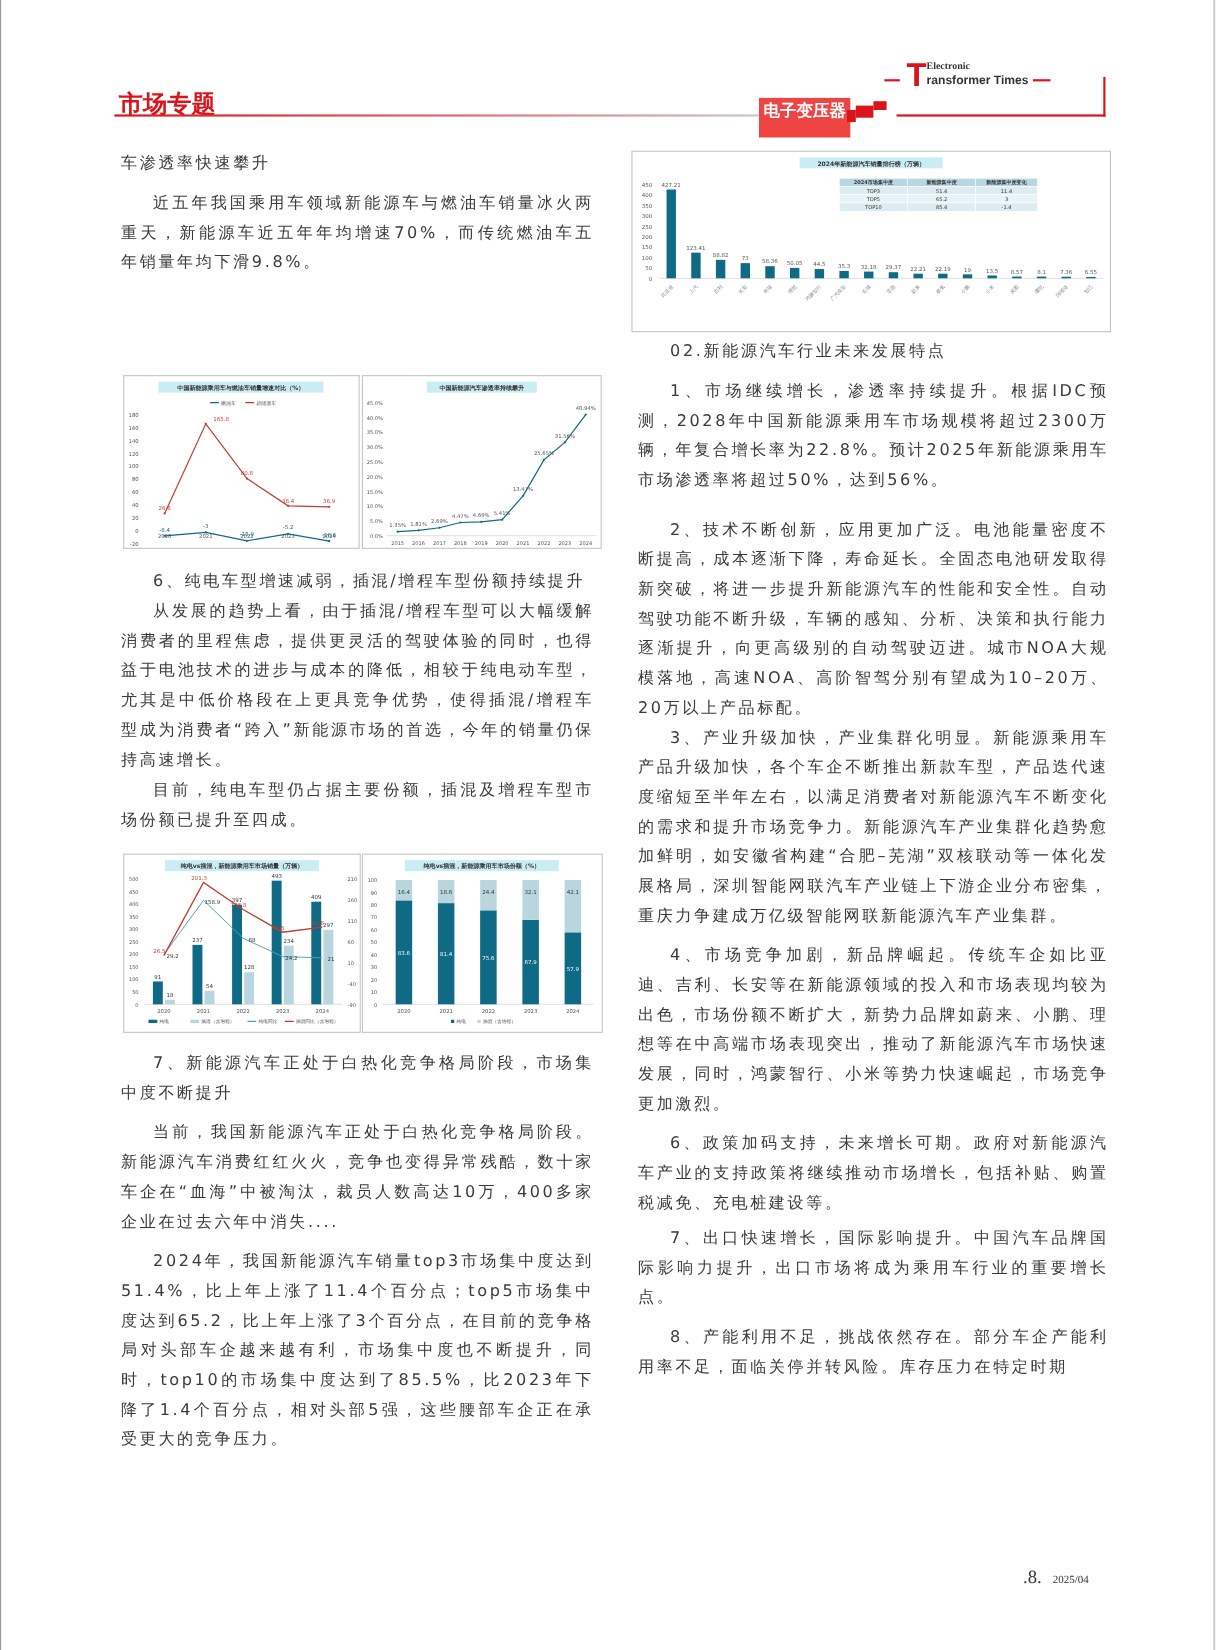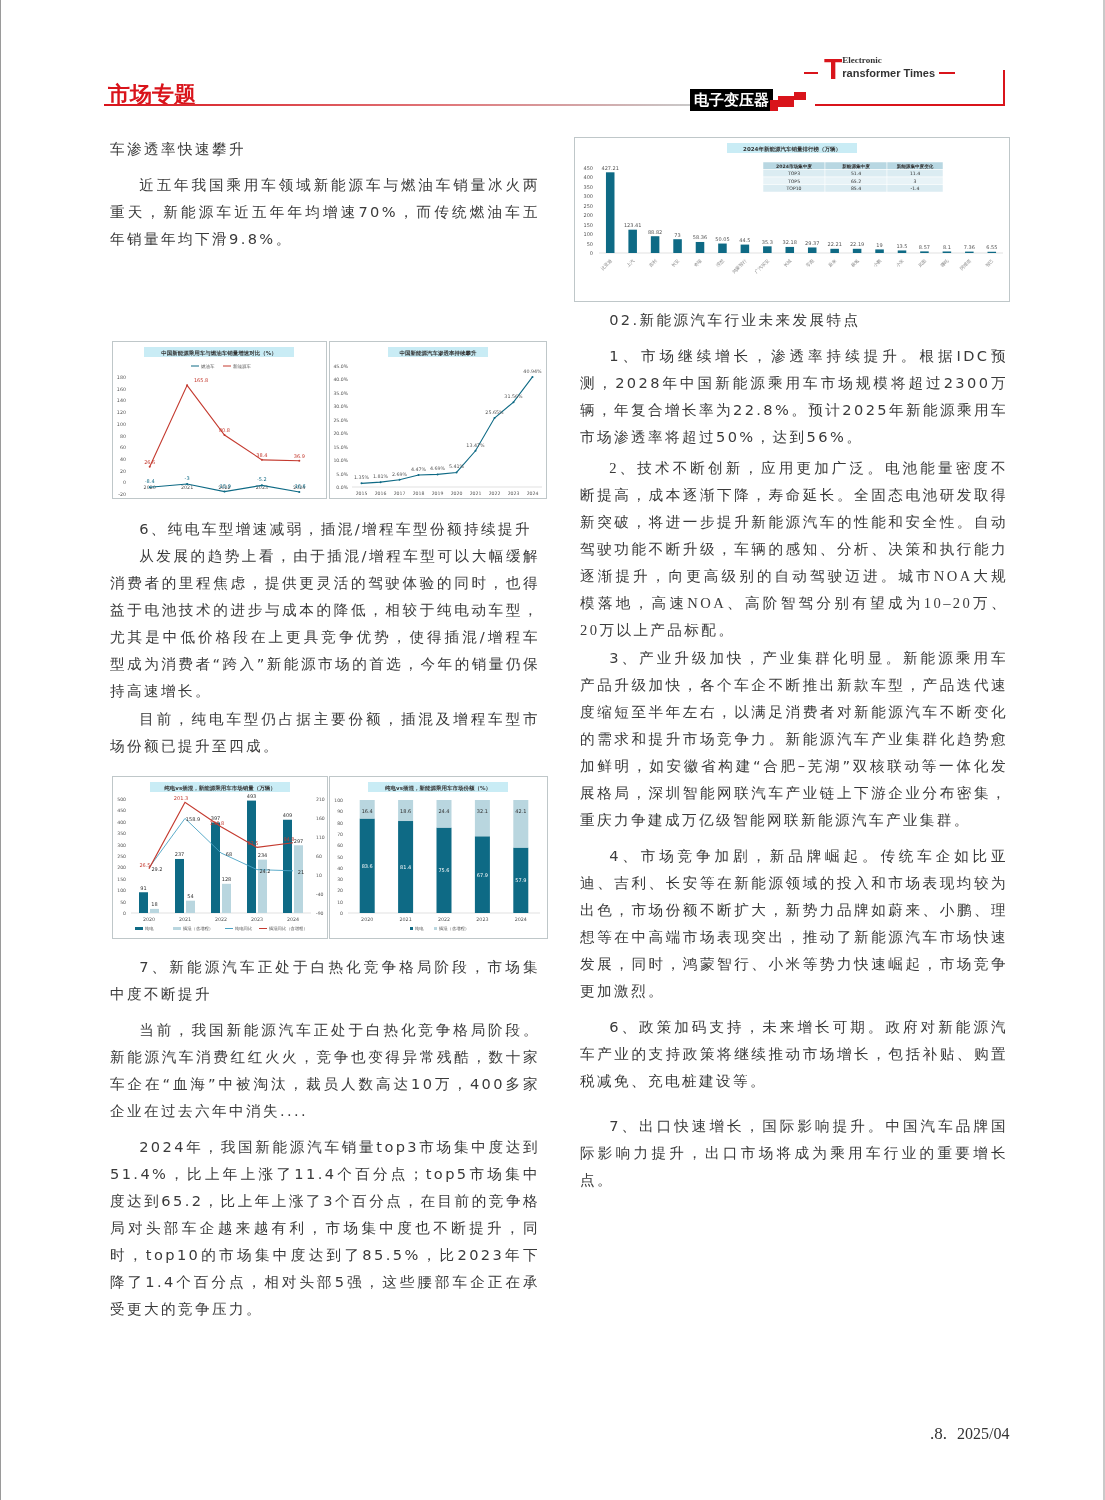--- a/index.html
+++ b/index.html
@@ -4,21 +4,21 @@
 <style>
   * { box-sizing: border-box; margin: 0; padding: 0; }
   html, body { width: 1105px; height: 1500px; background: #ffffff; overflow: hidden; }
   body { position: relative; font-family: "DejaVu Sans", "Liberation Sans", sans-serif; color: #333333; }
   .left-rule { position: absolute; left: 0; top: 0; width: 1px; height: 1500px; background: #9a9a9a; }
   .right-rule { position: absolute; left: 1103px; top: 0; width: 2px; height: 1500px; background: #c9c9c9; }
 
   
   .section-title { position: absolute; left: 108px; top: 80px; font-size: 22px; font-weight: bold; color: #d9141b; letter-spacing: 0px; font-family: "DejaVu Sans", sans-serif; }
   .header-line-left { position: absolute; left: 104px; top: 104px; width: 586px; height: 2px; background: linear-gradient(to right, #d9141b, #e07a7d 60%, #c9c9c9); }
-  .brand-cn { position: absolute; left: 690px; top: 89px; height: 22px; padding: 2px 4px; background: #000000; color: #fff; font-size: 15px; font-weight: bold; line-height: 18px; font-family: "DejaVu Sans", sans-serif; }
+  .brand-cn { position: absolute; left: 690px; top: 89px; height: 36px; padding: 2px 4px; background: #ef4444; color: #fff; font-size: 15px; font-weight: bold; line-height: 18px; font-family: "DejaVu Sans", sans-serif; }
   .step { position: absolute; background: #d9141b; }
   .header-line-right { position: absolute; left: 815px; top: 104px; width: 190px; height: 2px; background: #d9141b; }
   .header-vert { position: absolute; left: 1003px; top: 70px; width: 2px; height: 36px; background: #d9141b; }
   .brand-en-row { position: absolute; left: 804px; top: 56px; display: flex; align-items: flex-end; }
   .brand-dash { display: inline-block; width: 14px; height: 2px; background: #d9141b; margin: 0 6px 8px 0; }
   .brand-T { font-family: "Liberation Sans", sans-serif; font-size: 30px; font-weight: bold; color: #d9141b; line-height: 26px; }
   .brand-en-wrap { display: flex; flex-direction: column; }
   .brand-electronic { font-family: "Liberation Serif", serif; font-size: 9px; font-weight: bold; color: #333; line-height: 9px; }
   .brand-times { font-family: "Liberation Sans", sans-serif; font-size: 11px; font-weight: bold; color: #333; line-height: 17px; }
   .brand-dash-r { display: inline-block; width: 16px; height: 2px; background: #d9141b; margin: 0 0 8px 4px; }
@@ -28,21 +28,21 @@
   .col-left { left: 110px; width: 430px; }
   .col-right { left: 580px; width: 428px; }
   .p { text-indent: 2em; }
   .no-indent { text-indent: 0; }
 
   
   .fig { position: absolute; border: 1px solid #bfc7c9; background: #fff; }
   .fig svg { display: block; }
   .footer { position: absolute; left: 930px; top: 1424px; font-family: "Liberation Serif", serif; color: #333; }
   .footer .pg { font-size: 17px; }
-  .footer .date { font-size: 16px; margin-left: 6px; }
+  .footer .date { font-size: 10px; margin-left: 6px; }
 </style>
 </head>
 <body>
 
 <div class="left-rule"></div>
 <div class="right-rule"></div>
 
 <div class="section-title">市场专题</div>
 <div class="header-line-left"></div>
 <div class="brand-cn">电子变压器</div>
@@ -387,23 +387,24 @@
       <rect x="250" y="46.5" width="62" height="7.5" fill="#dbecf2" stroke="#fff" stroke-width="0.5"></rect>
       <text x="281" y="52" font-size="4.6" fill="#333" text-anchor="middle" font-family="DejaVu Sans, sans-serif">85.4</text>
       <rect x="312" y="46.5" width="56" height="7.5" fill="#dbecf2" stroke="#fff" stroke-width="0.5"></rect>
       <text x="340" y="52" font-size="4.6" fill="#333" text-anchor="middle" font-family="DejaVu Sans, sans-serif">-1.4</text>
     </svg>
 </div>
 
 <div class="col col-right" style="top:306px;">
   <div class="p">02.新能源汽车行业未来发展特点</div>
   <div class="p" style="margin-top:9px;">1、市场继续增长，渗透率持续提升。根据IDC预测，2028年中国新能源乘用车市场规模将超过2300万辆，年复合增长率为22.8%。预计2025年新能源乘用车市场渗透率将超过50%，达到56%。</div>
-  <div class="p" style="margin-top:5px;font-family:Liberation Serif, serif;">2、技术不断创新，应用更加广泛。电池能量密度不断提高，成本逐渐下降，寿命延长。全固态电池研发取得新突破，将进一步提升新能源汽车的性能和安全性。自动驾驶功能不断升级，车辆的感知、分析、决策和执行能力逐渐提升，向更高级别的自动驾驶迈进。城市NOA大规模落地，高速NOA、高阶智驾分别有望成为10–20万、20万以上产品标配。</div>
+  <div class="p" style="margin-top:18px;">2、技术不断创新，应用更加广泛。电池能量密度不断提高，成本逐渐下降，寿命延长。全固态电池研发取得新突破，将进一步提升新能源汽车的性能和安全性。自动驾驶功能不断升级，车辆的感知、分析、决策和执行能力逐渐提升，向更高级别的自动驾驶迈进。城市NOA大规模落地，高速NOA、高阶智驾分别有望成为10–20万、20万以上产品标配。</div>
   <div class="p" style="margin-top:0;">3、产业升级加快，产业集群化明显。新能源乘用车产品升级加快，各个车企不断推出新款车型，产品迭代速度缩短至半年左右，以满足消费者对新能源汽车不断变化的需求和提升市场竞争力。新能源汽车产业集群化趋势愈加鲜明，如安徽省构建“合肥–芜湖”双核联动等一体化发展格局，深圳智能网联汽车产业链上下游企业分布密集，重庆力争建成万亿级智能网联新能源汽车产业集群。</div>
   <div class="p" style="margin-top:9px;">4、市场竞争加剧，新品牌崛起。传统车企如比亚迪、吉利、长安等在新能源领域的投入和市场表现均较为出色，市场份额不断扩大，新势力品牌如蔚来、小鹏、理想等在中高端市场表现突出，推动了新能源汽车市场快速发展，同时，鸿蒙智行、小米等势力快速崛起，市场竞争更加激烈。</div>
   <div class="p" style="margin-top:9px;">6、政策加码支持，未来增长可期。政府对新能源汽车产业的支持政策将继续推动市场增长，包括补贴、购置税减免、充电桩建设等。</div>
-  <div class="p" style="margin-top:18px;">7、出口快速增长，国际影响提升。中国汽车品牌国际影响力提升，出口市场将成为乘用车行业的重要增长点。</div>
+  <div class="p" style="margin-top:5px;">7、出口快速增长，国际影响提升。中国汽车品牌国际影响力提升，出口市场将成为乘用车行业的重要增长点。</div>
+  <div class="p" style="margin-top:9px;">8、产能利用不足，挑战依然存在。部分车企产能利用率不足，面临关停并转风险。库存压力在特定时期</div>
 </div>
 
 <div class="footer">
   <span class="pg">.8.</span>
   <span class="date">2025/04</span>
 </div>
 
 </body></html>

